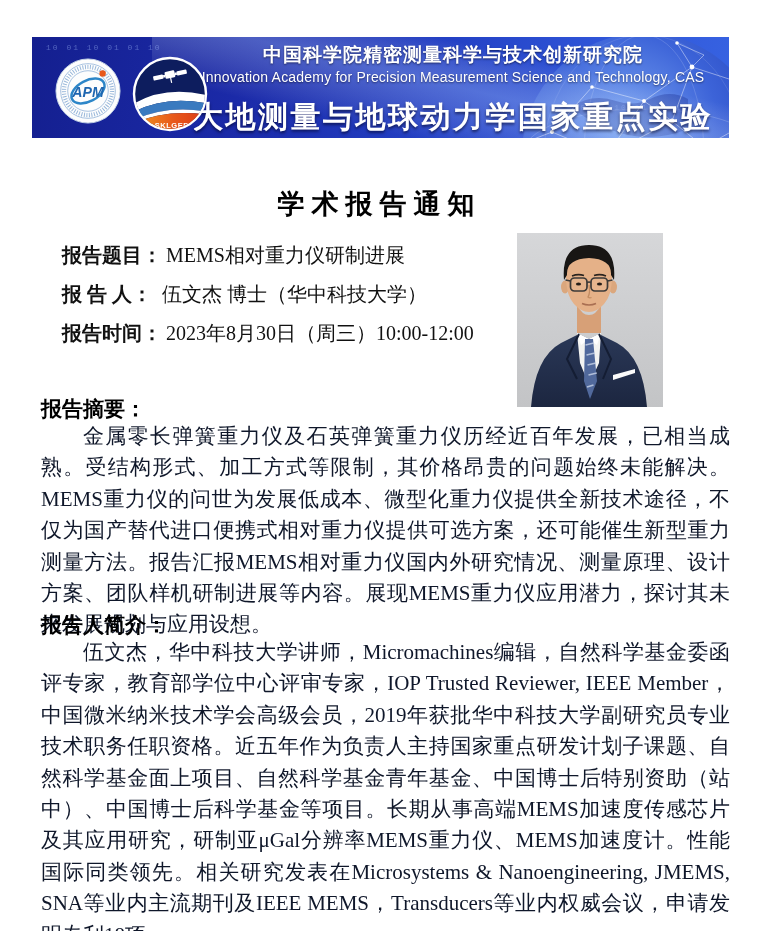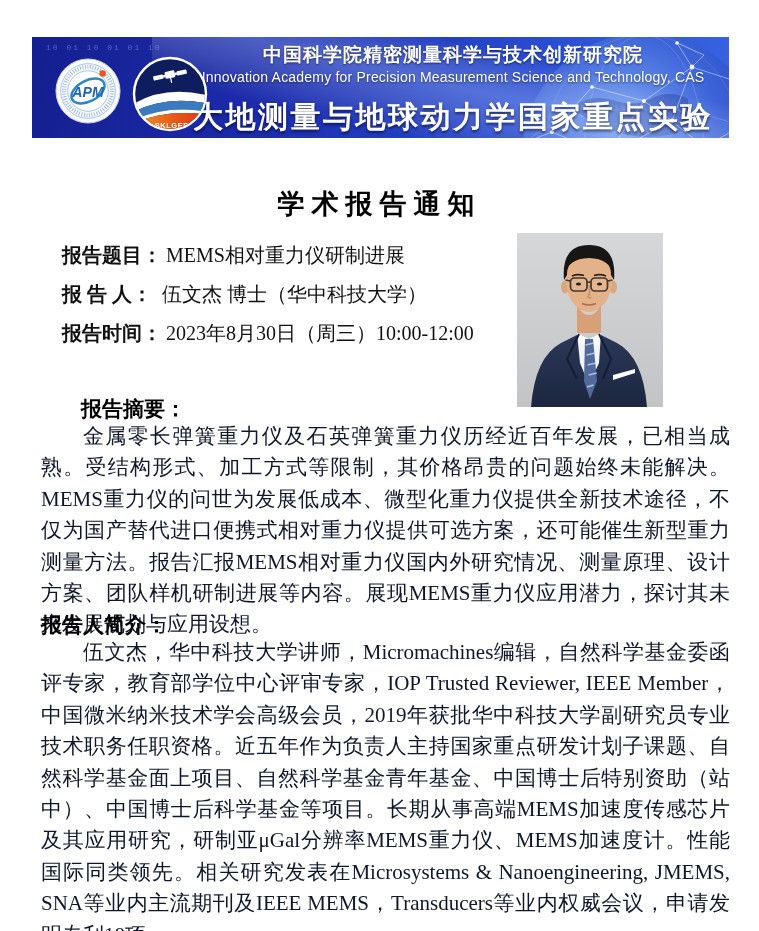--- a/index.html
+++ b/index.html
@@ -73,21 +73,21 @@
     position: absolute; left: 517px; top: 233px; width: 146px; height: 174px;
     z-index: 1;
   }
   .photo svg { display: block; width: 100%; height: 100%; }
 
   
   .section-label {
     position: absolute; left: 41px;
     font-size: 21px; font-weight: bold; color: #000;
   }
-  .abstract-label { top: 395px; margin-left: 40px; }
+  .abstract-label { top: 395px; }
   .bio-label { top: 611px; }
   .body-par {
     position: absolute; left: 41px; width: 689px;
     font-size: 21px; line-height: 31.4px;
     text-align: justify; text-indent: 2em;
     color: #0f172a;
   }
   .abstract-par { top: 421px; }
   .bio-par { top: 637px; }
 </style>

